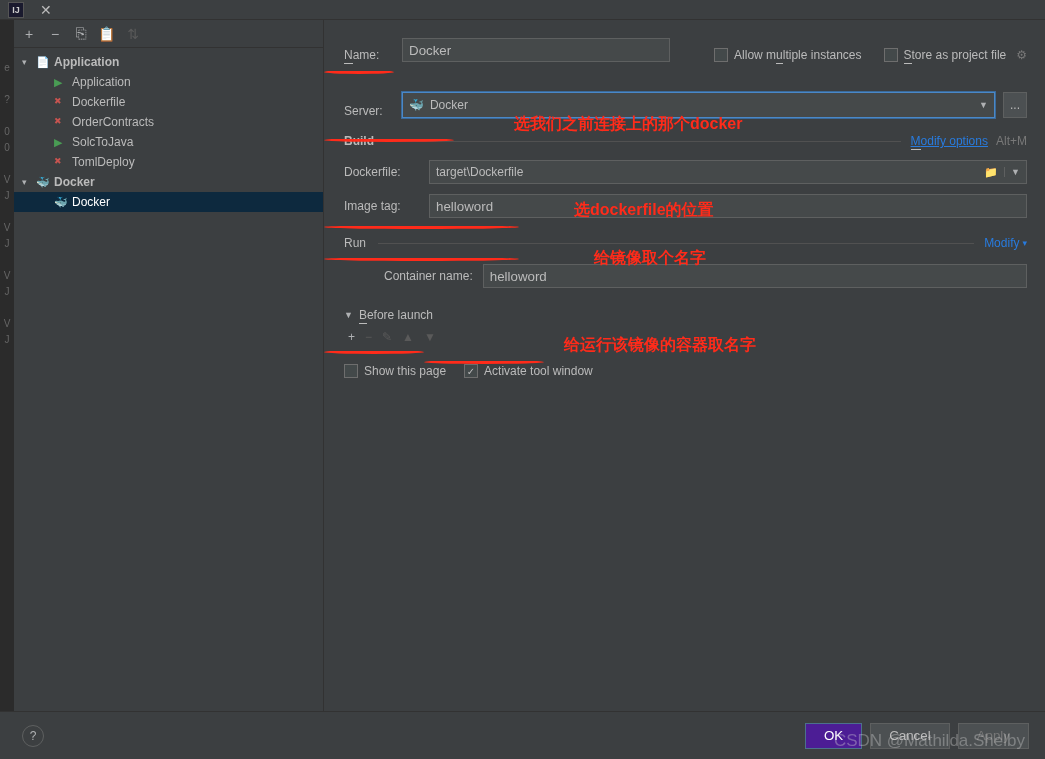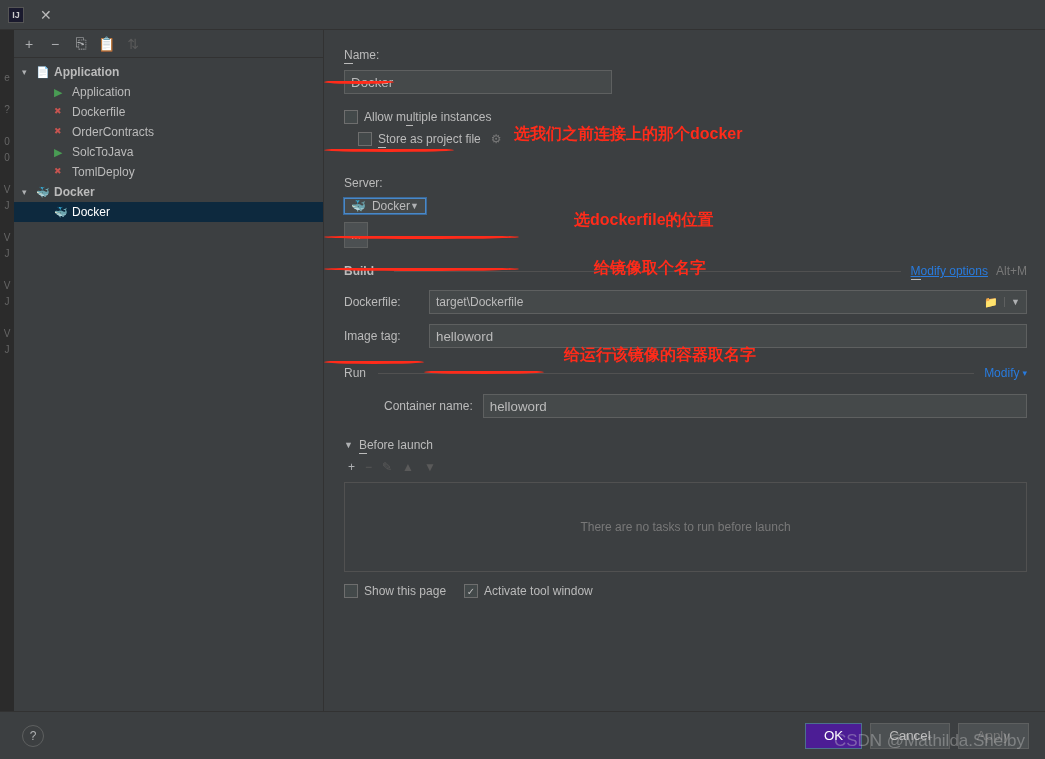--- a/index.html
+++ b/index.html
@@ -1,18 +1,18 @@
 <!DOCTYPE html>
 <html><head>
 <meta charset="utf-8">
 <style>
 * { margin: 0; padding: 0; box-sizing: border-box; font-family: "Segoe UI", Arial, sans-serif; }
 body { background: #3c3f41; color: #bbbbbb; font-size: 12px; overflow: hidden; }
 .window { width: 1045px; height: 759px; background: #3c3f41; display: flex; flex-direction: column; position: relative; }
-.titlebar { height: 30px; background: #3c3f41; display: flex; align-items: center; padding: 0 8px; border-bottom: 1px solid #323232; }
+.titlebar { height: 20px; background: #3c3f41; display: flex; align-items: center; padding: 0 8px; border-bottom: 1px solid #323232; }
 .titlebar .app-icon { width: 16px; height: 16px; background: #1a1a2e; border: 1px solid #555; margin-right: 8px; display:flex;align-items:center;justify-content:center;font-size:9px;color:#ccc;font-weight:bold;}
 .titlebar .title { flex: 1; color: #bbbbbb; }
 .titlebar .close { color: #bbbbbb; font-size: 14px; cursor: pointer; padding: 4px 8px; }
 .body { flex: 1; display: flex; min-height: 0; }
 .leftstrip { width: 14px; background: #2b2b2b; color:#666;font-size:10px;padding-top:40px;text-align:center;line-height:16px;}
 .sidebar { width: 310px; background: #3c3f41; border-right: 1px solid #323232; display: flex; flex-direction: column; }
 .toolbar { height: 28px; display: flex; align-items: center; padding: 0 6px; gap: 8px; border-bottom: 1px solid #323232; }
 .toolbar .tbtn { color: #afb1b3; font-size: 14px; cursor: pointer; width:18px;text-align:center; }
 .tree { flex: 1; padding: 4px 0; overflow: auto; }
 .tree-item { display: flex; align-items: center; height: 20px; padding-left: 8px; cursor: pointer; }
@@ -20,21 +20,21 @@
 .tree-item.childsel { padding-left: 40px; background: #0d293e; color: #fff; }
 .tree-item .arrow { width: 14px; color: #afb1b3; font-size: 9px; }
 .tree-item .icon { width: 18px; font-size: 11px; }
 .tree-item .icon.folder { color: #afb1b3; }
 .tree-item .icon.play { color: #499c54; }
 .tree-item .icon.redx { color: #c75450; font-size:9px;position:relative;top:-1px;}
 .tree-item .icon.docker { color: #3a8fd6; }
 .sidebar-footer { padding: 10px 14px; }
 .sidebar-footer a { color: #287bde; text-decoration: none; }
 .main { flex: 1; padding: 18px 18px 0 20px; overflow: auto; position: relative; }
-.form-row { display: flex; align-items: flex-start; margin-bottom: 16px; gap: 8px; flex-direction: column; }
+.form-row { display: flex; align-items: flex-end; margin-bottom: 16px; gap: 8px; }
 .label { color: #bbbbbb; min-width: 50px; }
 .underline { border-bottom: 1px solid #bbbbbb; padding-bottom: 1px; }
 input.text { background: #45494a; border: 1px solid #5e6060; color: #bbbbbb; height: 24px; padding: 0 6px; }
 .name-input { width: 268px; }
 .checkbox-row { display: flex; align-items: center; gap: 6px; }
 .chk { width: 14px; height: 14px; border: 1px solid #6e6e6e; background: #43494a; display:inline-flex;align-items:center;justify-content:center;color:#bbb;font-size:10px;}
 .server-select { flex:1; background: #45494a; border: 1px solid #4a88c7; height: 26px; display: flex; align-items: center; padding: 0 6px; color: #bbbbbb; box-shadow: 0 0 0 1px #3a6a9b; position:relative;}
 .server-select .docker-i { color: #3a8fd6; margin-right: 6px; }
 .server-select .caret { margin-left: auto; color: #afb1b3; font-size: 9px; }
 .ellipsis-btn { width: 24px; height: 26px; background: #4c5052; border: 1px solid #5e6060; color: #bbbbbb; display:flex;align-items:center;justify-content:center;cursor:pointer;}
@@ -194,23 +194,20 @@
           <span class="arrow">▼</span>
           <span><span class="underline">B</span>efore launch</span>
         </div>
         <div class="bl-toolbar">
           <span class="btn">+</span>
           <span class="btn dim">−</span>
           <span class="btn dim">✎</span>
           <span class="btn dim">▲</span>
           <span class="btn dim">▼</span>
         </div>
-        <div class="bl-box">
-          <span>There are no tasks to run before launch</span>
-        </div>
         <div class="show-row">
           <div class="checkbox-row">
             <span class="chk"></span>
             <span>Show this page</span>
           </div>
           <div class="checkbox-row" style="margin-left:10px">
             <span class="chk">✓</span>
             <span>Activate tool window</span>
           </div>
         </div>

